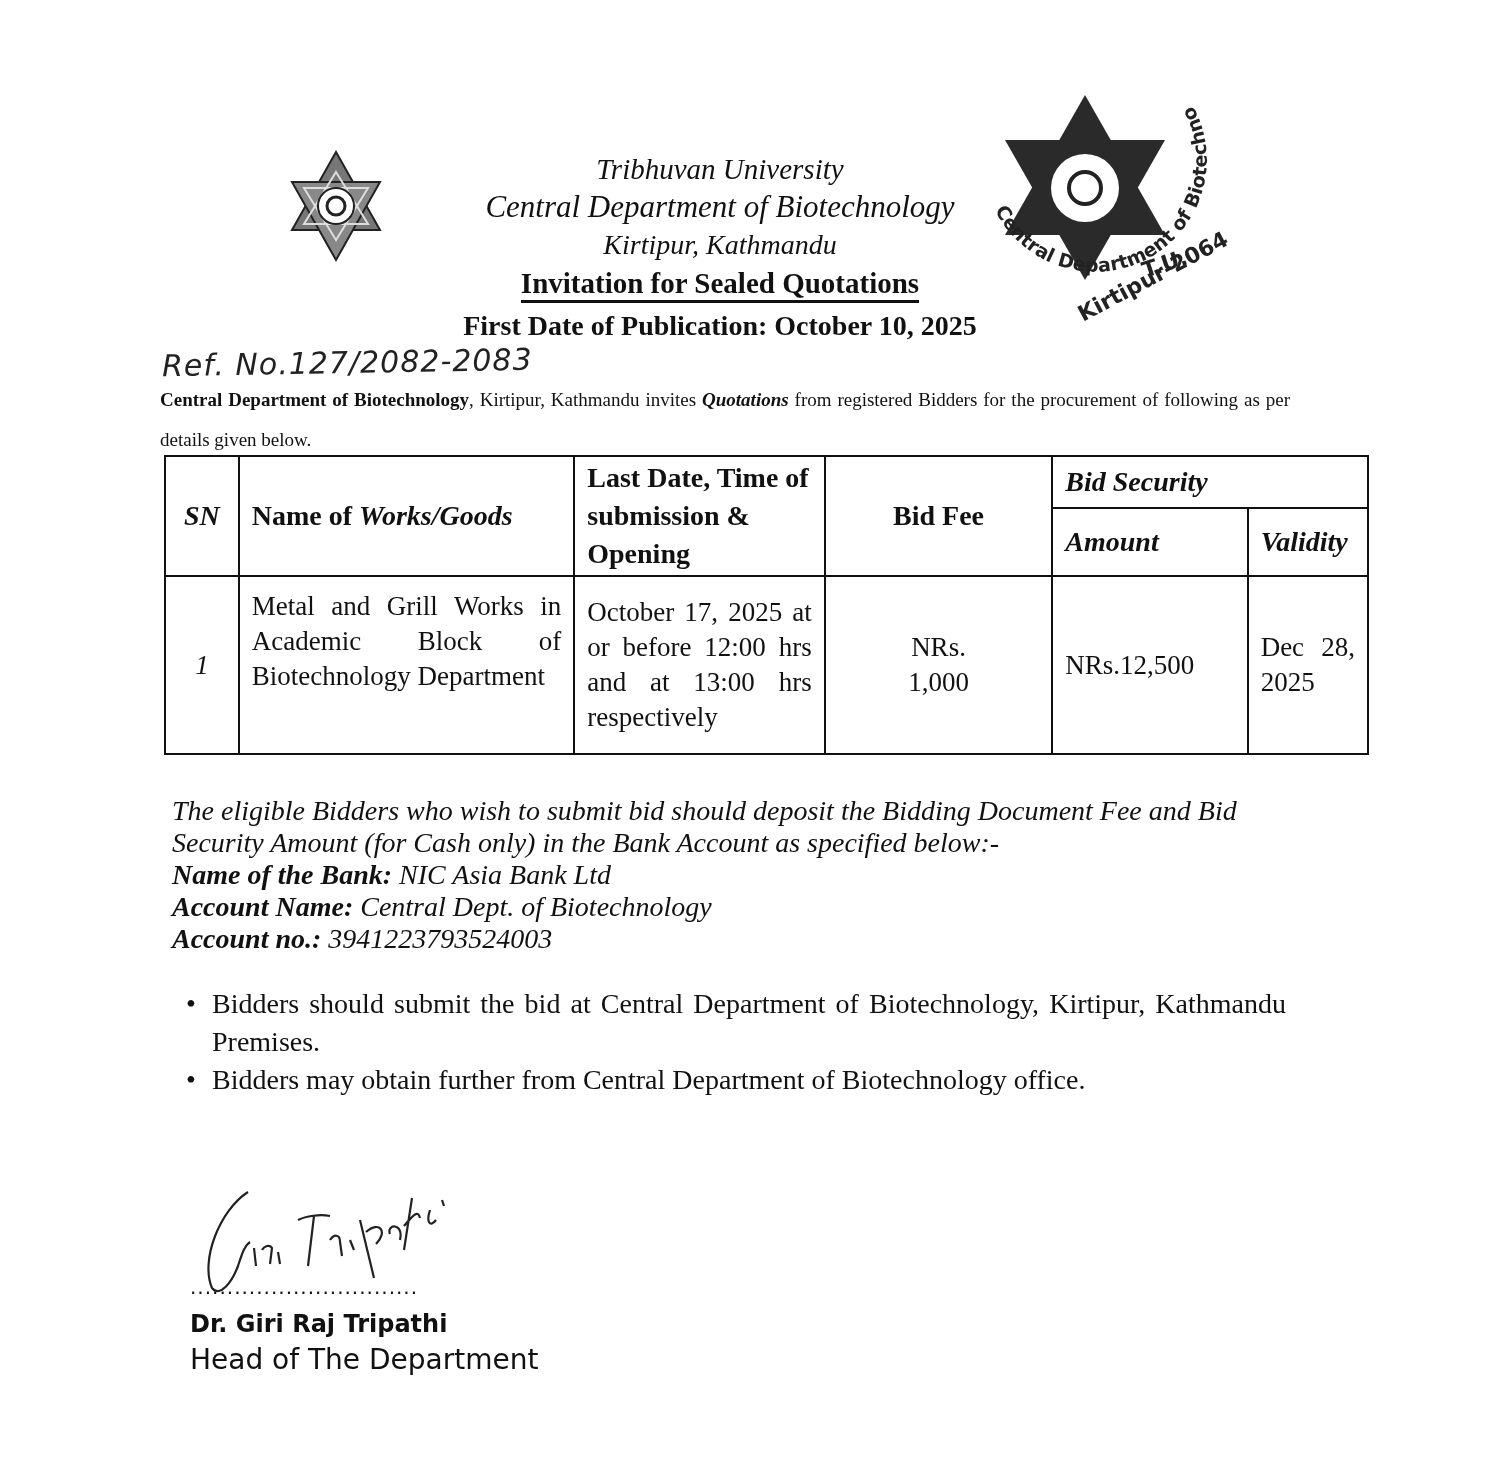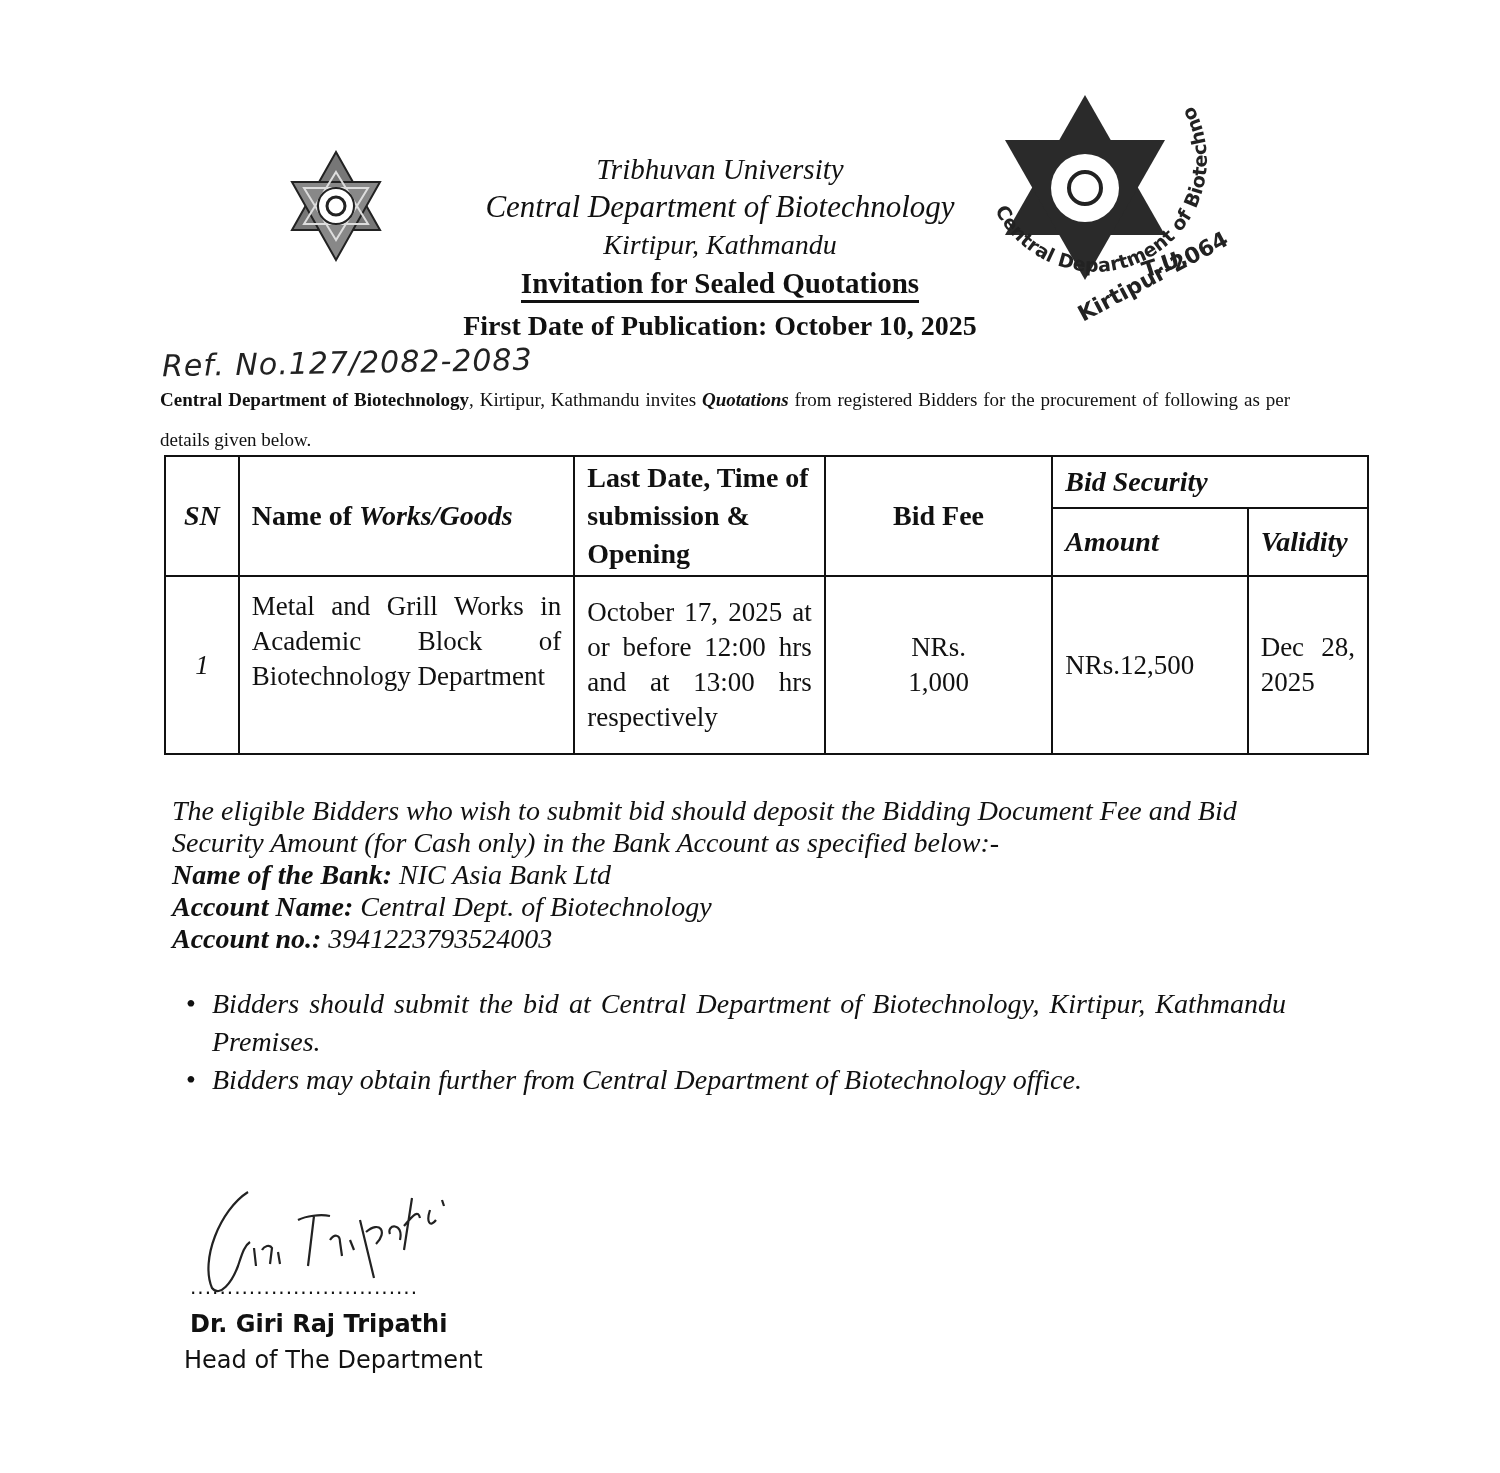--- a/index.html
+++ b/index.html
@@ -29,27 +29,27 @@
   table.q .name { width: 312px; }
   table.q .date { width: 226px; }
   table.q .fee { width: 204px; text-align: center; }
   table.q .amt { width: 170px; }
   table.q .val { width: 95px; margin-top: 48px; }
   table.q td { line-height: 35px; font-size: 27px; }
   .it { font-style: italic; }
   .just { text-align: justify; text-align-last: left; }
   .body-text { left: 172px; top: 795px; width: 1110px; font-style: italic; font-size: 28px; line-height: 32px; }
   .body-text b { font-weight: bold; }
-  .bullets { left: 186px; top: 985px; width: 1100px; font-style: italic; font-size: 28px; line-height: 38px; margin: 0; padding: 0; list-style: none; }
+  .bullets { left: 186px; top: 985px; width: 1100px; font-size: 28px; line-height: 38px; margin: 0; padding: 0; list-style: none; }
   .bullets li { position: relative; padding-left: 26px; }
   .bullets li::before { content: "\2022"; position: absolute; left: 0; top: 0; font-style: normal; }
   .sig { left: 190px; top: 1170px; width: 300px; height: 130px; }
   .dots { left: 190px; top: 1275px; font-family: "DejaVu Sans", sans-serif; font-size: 20px; letter-spacing: 1px; }
   .signer { left: 190px; top: 1308px; font-family: "DejaVu Sans", sans-serif; font-size: 24px; font-weight: bold; line-height: 32px; }
-  .signer-title { left: 184px; top: 1344px; font-family: "DejaVu Sans", sans-serif; font-size: 24px; line-height: 32px; }
+  .signer-title { left: 190px; top: 1344px; font-family: "DejaVu Sans", sans-serif; font-size: 28px; line-height: 32px; }
 </style>
 </head>
 <body>
 
 <div class="abs logo-left">
   <svg width="96" height="112" viewBox="0 0 96 112">
     <polygon points="48,2 92,80 4,80" fill="#777" stroke="#222" stroke-width="2"></polygon>
     <polygon points="48,110 4,32 92,32" fill="#888" stroke="#222" stroke-width="2"></polygon>
     <polygon points="48,22 80,74 16,74" fill="none" stroke="#ddd" stroke-width="2"></polygon>
     <polygon points="48,90 16,38 80,38" fill="none" stroke="#ddd" stroke-width="2"></polygon>

